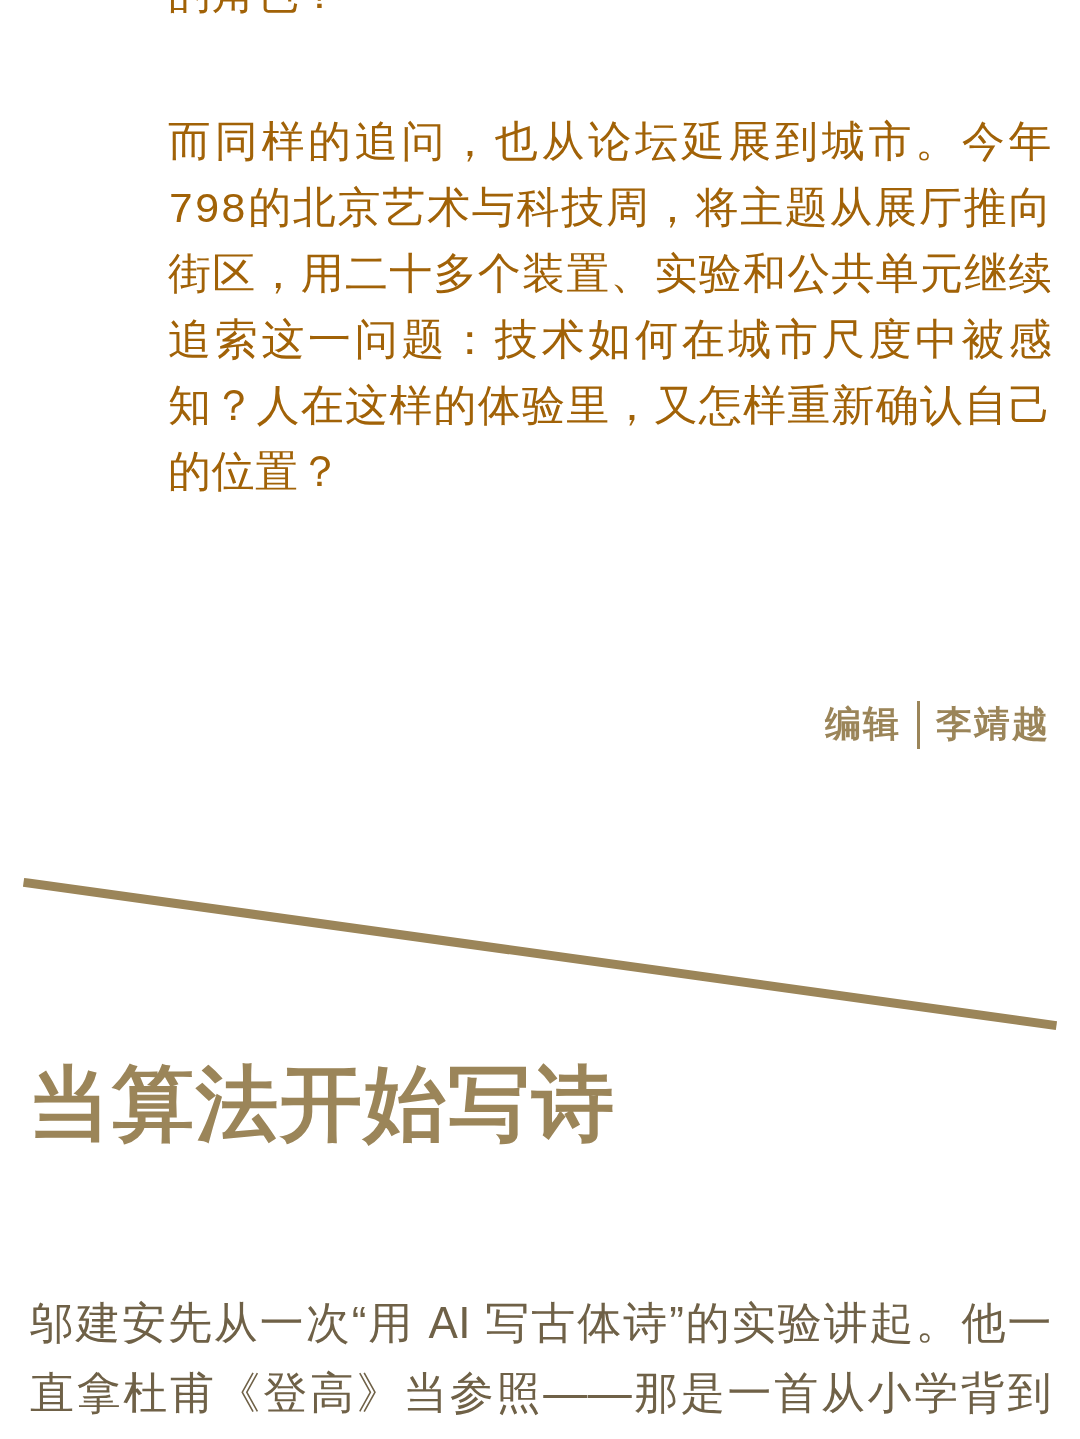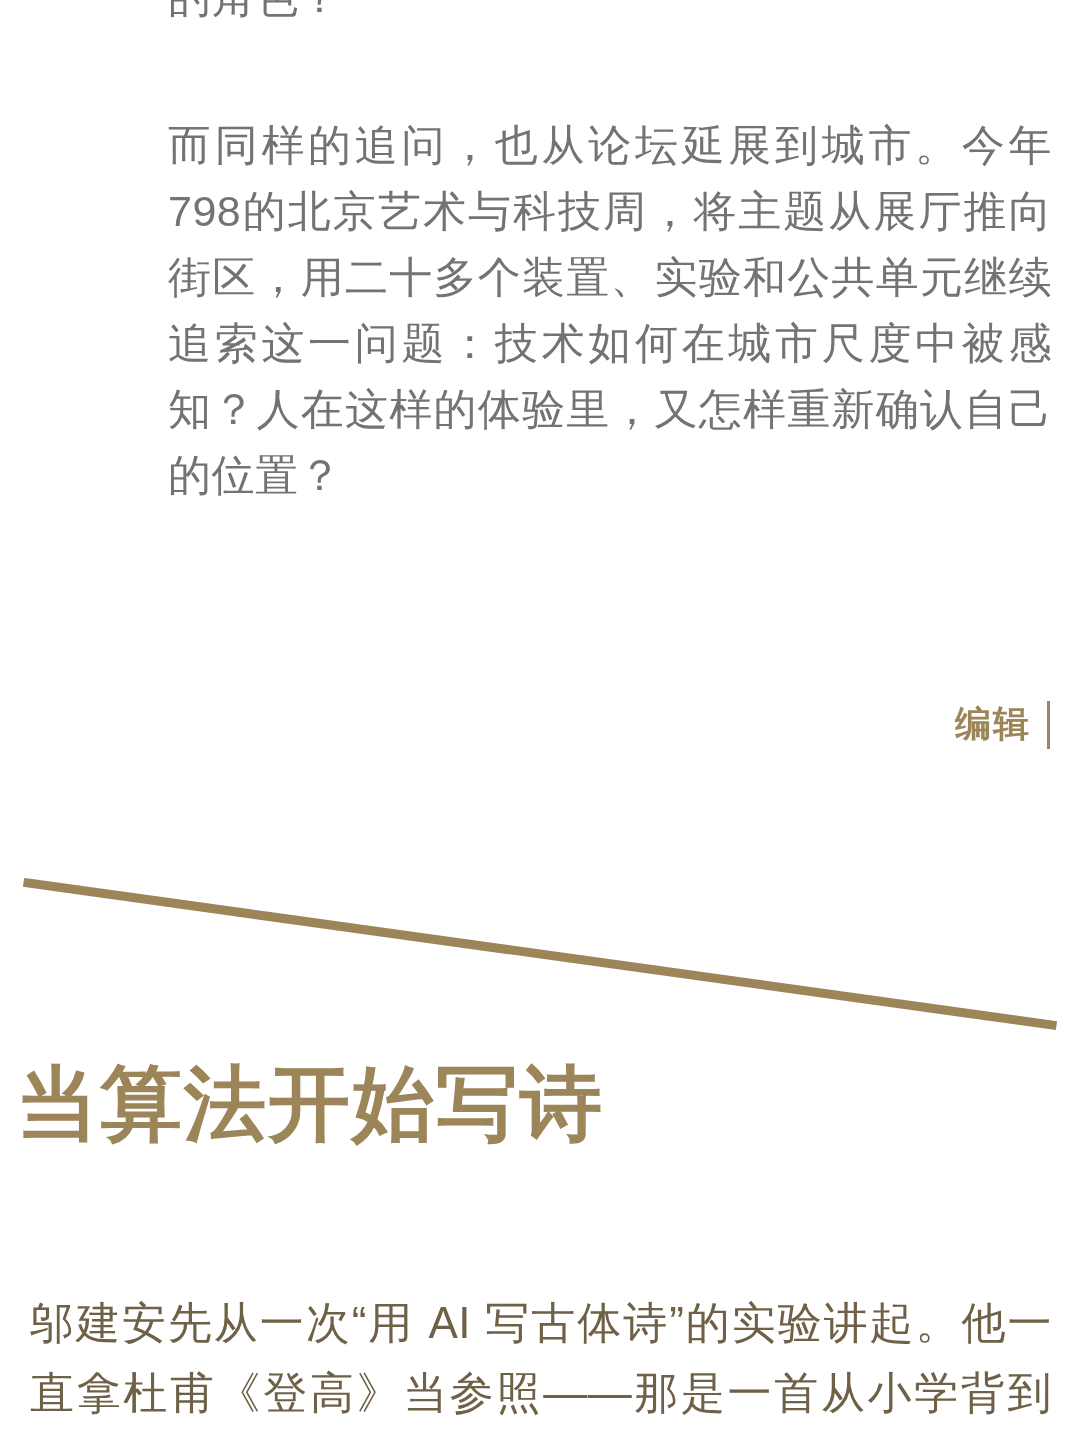--- a/index.html
+++ b/index.html
@@ -21,26 +21,27 @@
     width: 1080px;
     height: 1439px;
     box-sizing: border-box;
   }
 
   
   .body-block {
     position: absolute;
     left: 168px;
     width: 884px;
-    color: #737373;
+    color: #a16207;
     font-size: 43px;
     line-height: 66px;
     letter-spacing: 0.5px;
     text-align: justify;
     font-weight: 400;
+    font-family: Liberation Mono, monospace;
   }
 
   #para-top {
     top: -36px;
   }
 
   #para-main {
     top: 112px;
   }
 
@@ -72,21 +73,21 @@
     width: 1080px;
     height: 190px;
   }
   .divider-wrap svg {
     display: block;
   }
 
   
   .section-heading {
     position: absolute;
-    left: 16px;
+    left: 28px;
     top: 1063px;
     font-size: 82px;
     font-weight: 700;
     color: #9b8559;
     letter-spacing: 2px;
     line-height: 1;
   }
 
   
   #para-after {
@@ -107,20 +108,21 @@
 
 <div class="page">
 
   <div class="body-block" id="para-top">的角色？</div>
 
   <div class="body-block" id="para-main">而同样的追问，也从论坛延展到城市。今年798的北京艺术与科技周，将主题从展厅推向街区，用二十多个装置、实验和公共单元继续追索这一问题：技术如何在城市尺度中被感知？人在这样的体验里，又怎样重新确认自己的位置？</div>
 
   <div class="editor-line">
     <span>编辑</span>
     <span class="editor-sep"></span>
+    <span>李靖越</span>
   </div>
 
   <div class="divider-wrap">
     <svg width="1080" height="190" viewBox="0 0 1080 190" xmlns="http://www.w3.org/2000/svg">
       <line x1="28" y1="28" x2="1052" y2="170" stroke="#9b8559" stroke-width="9" stroke-linecap="square"></line>
     </svg>
   </div>
 
   <div class="section-heading">当算法开始写诗</div>
 

